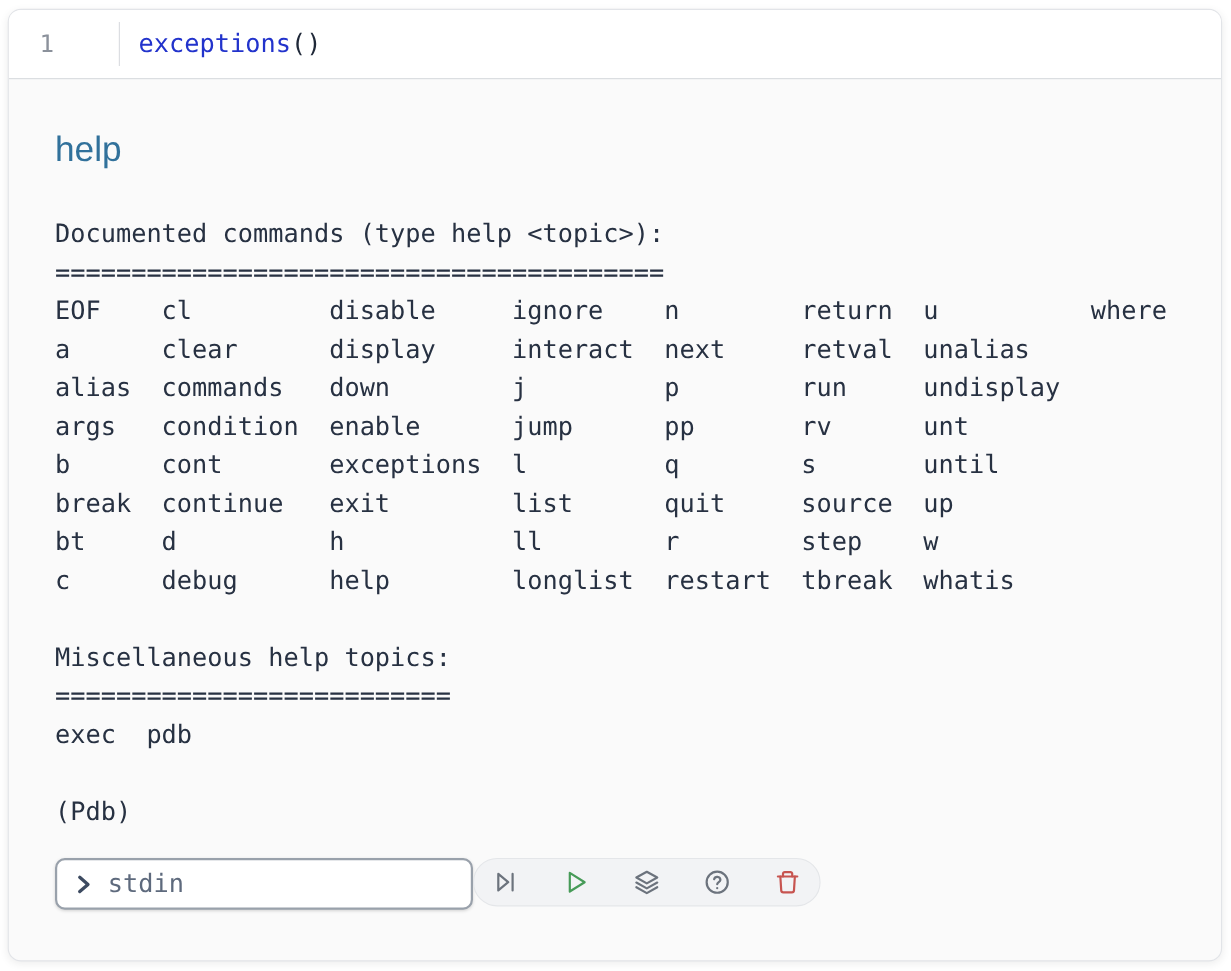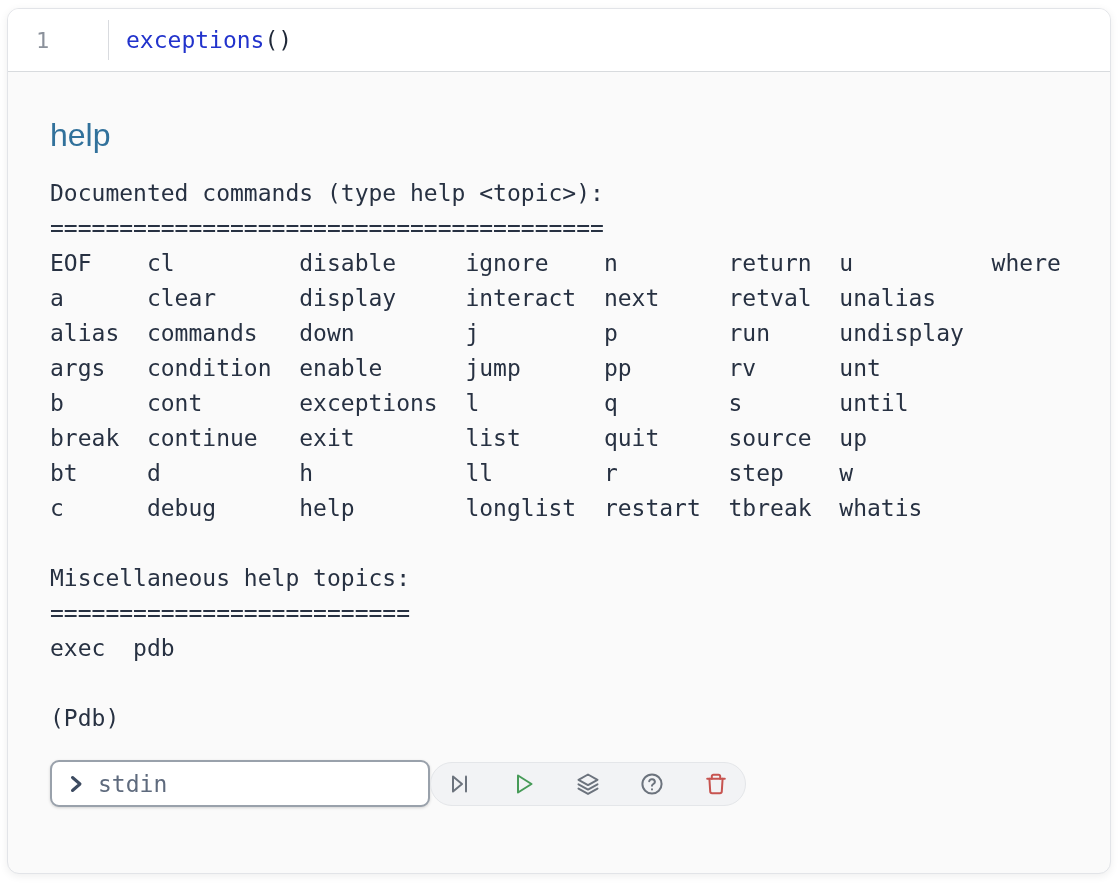--- a/index.html
+++ b/index.html
@@ -56,31 +56,31 @@
     padding: 49px 42px 0 42px;
     height: 802px;
   }
   .echo {
     color: #31719b;
     font-size: 32px;
     line-height: 28px;
     font-family: "Liberation Sans", sans-serif;
   }
   .output {
-    margin-top: 27px;
+    margin-top: 47px;
     font-family: "DejaVu Sans Mono", monospace;
     font-size: 23px;
     line-height: 35px;
     color: #273142;
     white-space: pre;
   }
   
   .controls {
     display: flex;
-    align-items: center;
+    align-items: flex-start;
     margin-top: 24px;
     gap: 0;
   }
   .stdin-box {
     width: 380px;
     height: 47px;
     background: #ffffff;
     border: 2px solid #99a1ab;
     border-radius: 9px;
     display: flex;

